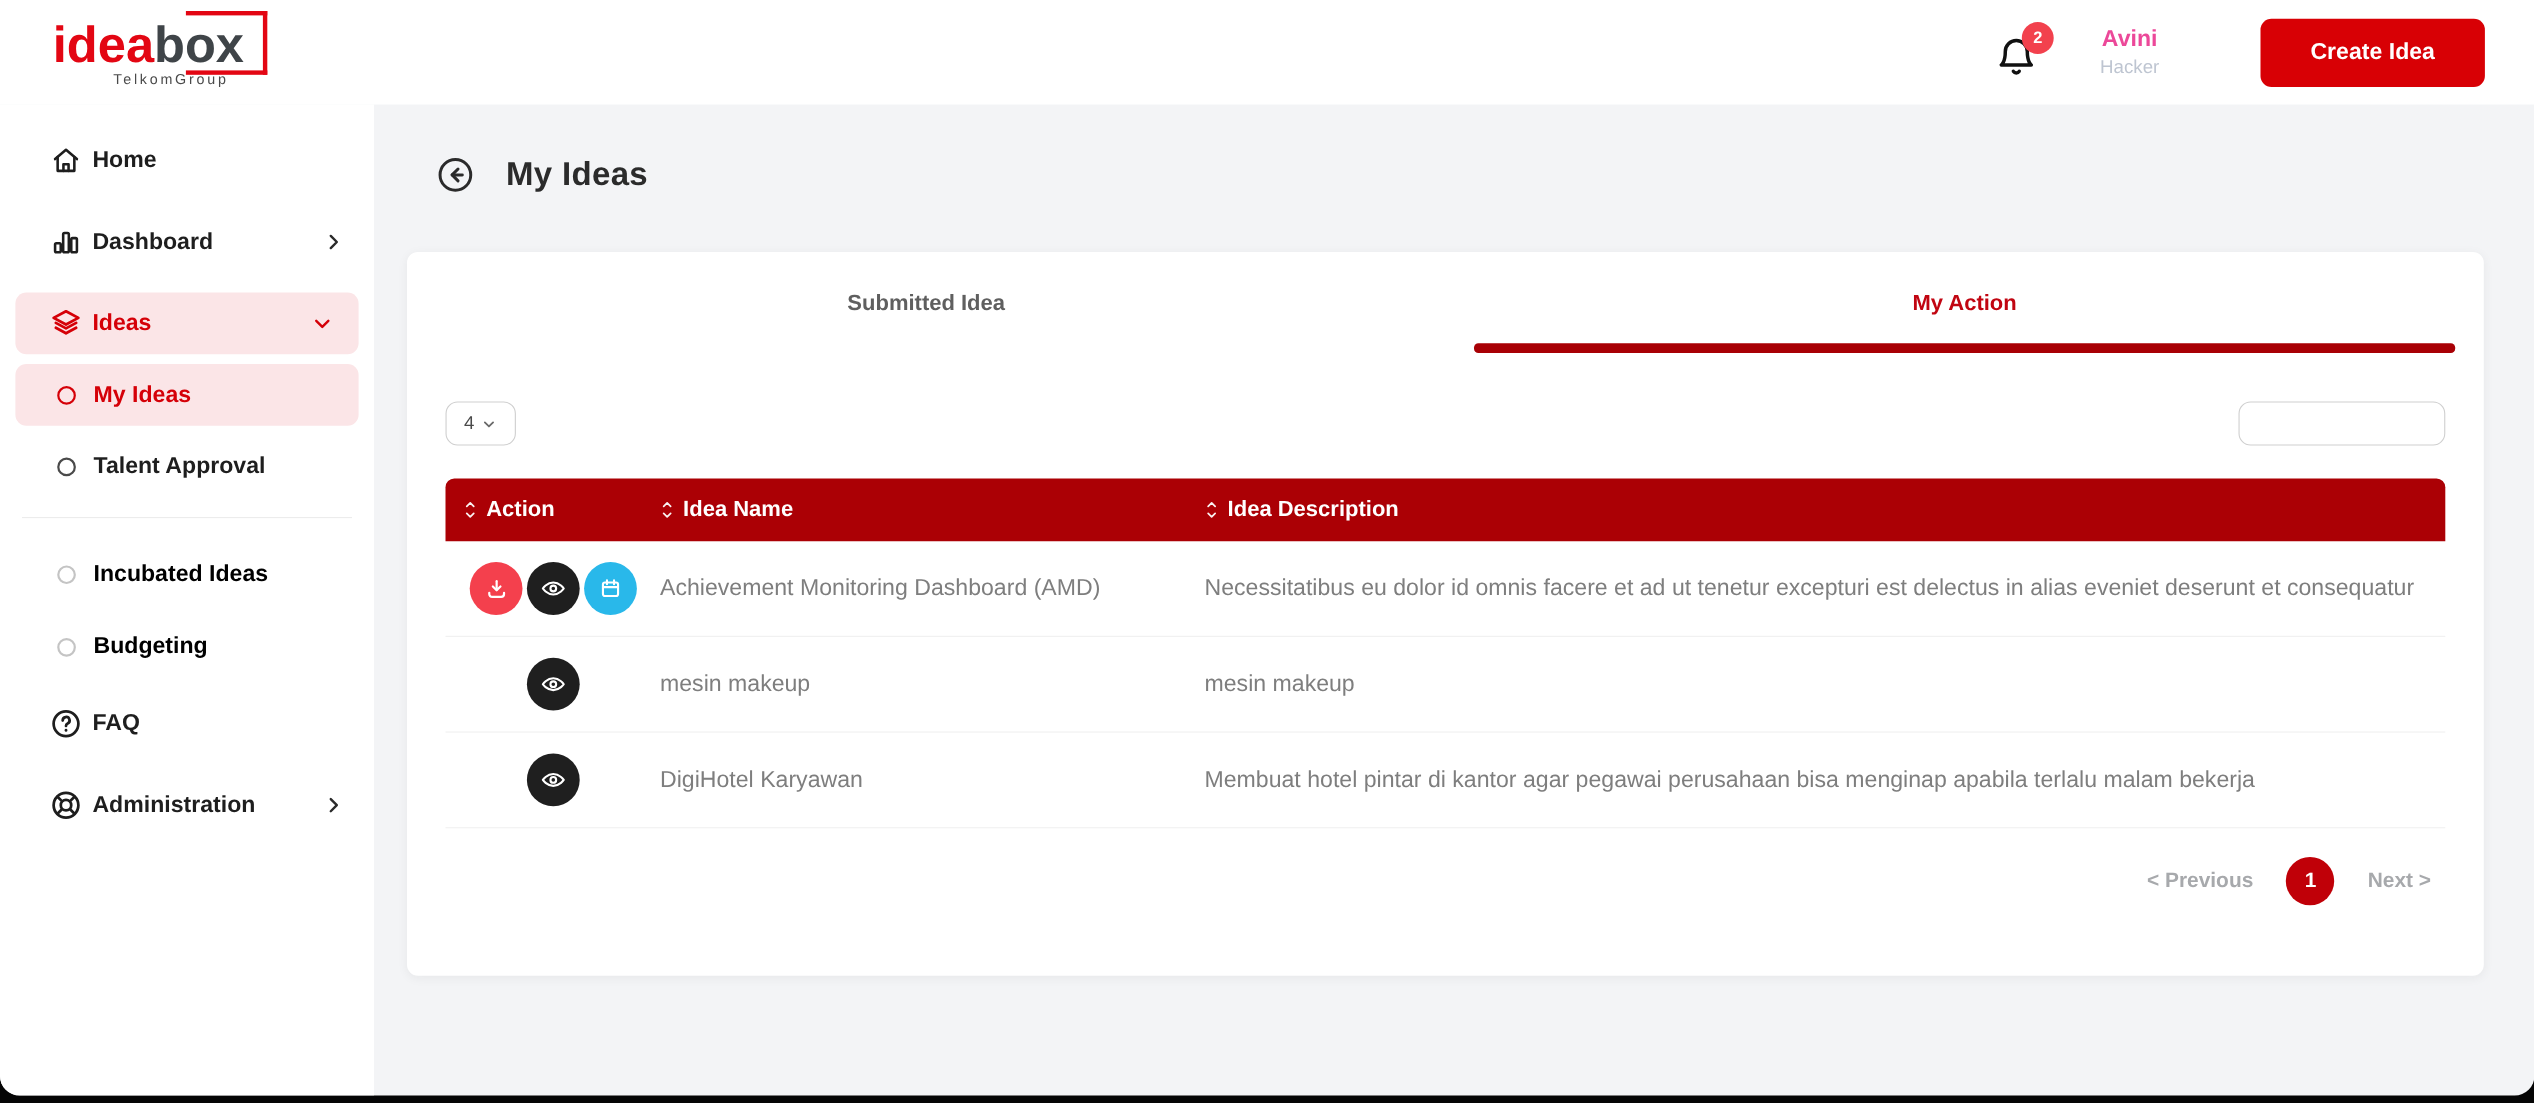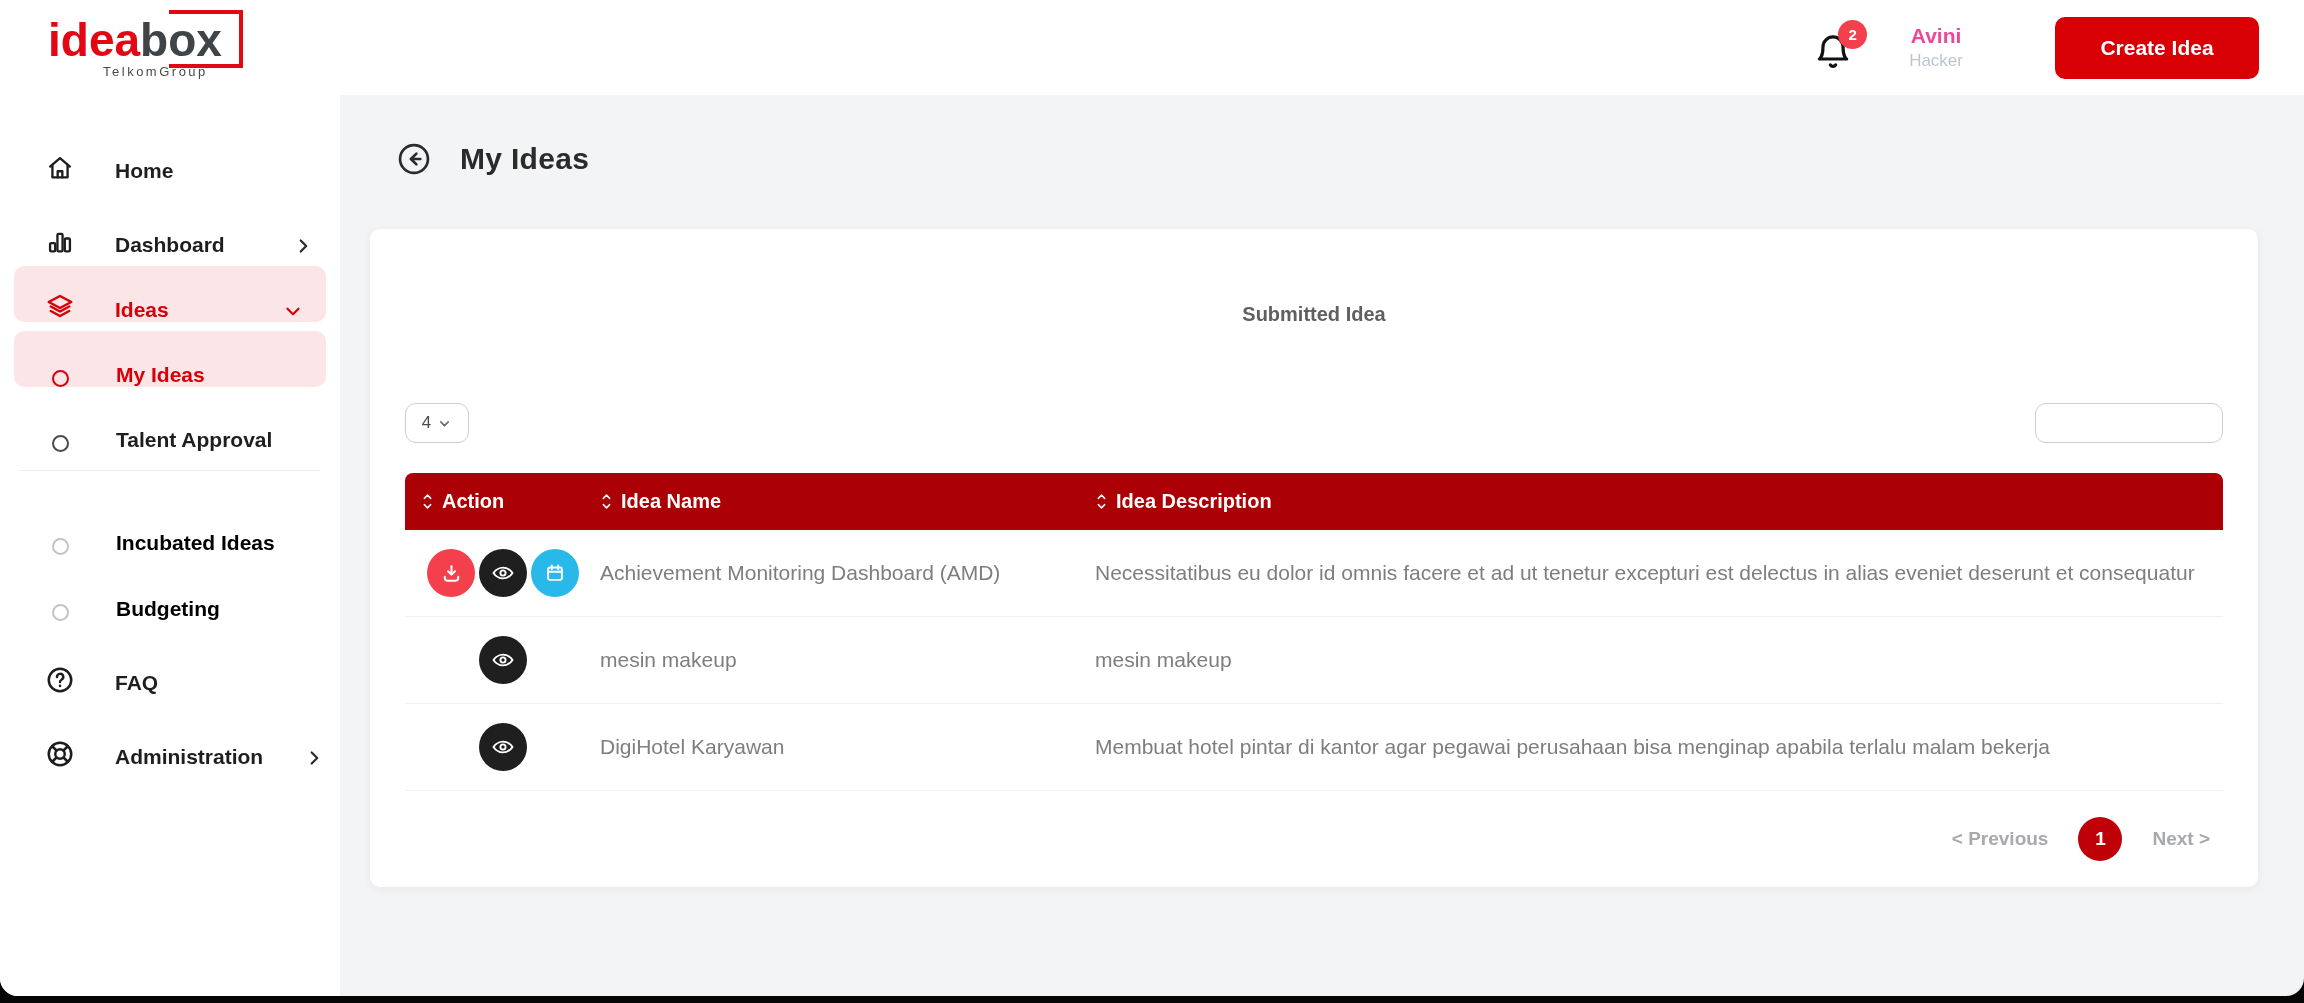--- a/index.html
+++ b/index.html
@@ -23,21 +23,21 @@
   .badge{position:absolute;right:-10px;top:-4px;width:29px;height:29px;border-radius:50%;background:#F2414D;
          color:#fff;font-size:15px;font-weight:700;display:flex;align-items:center;justify-content:center;}
   .user{text-align:center;cursor:pointer;}
   .user-name{font-size:21px;font-weight:700;color:#ec4899;}
   .user-role{font-size:17px;color:#BEC5D1;margin-top:3px;}
   .create-btn{margin-left:40px;width:204px;height:62px;border:none;border-radius:10px;background:#D80005;
               color:#fff;font-size:21px;font-weight:700;font-family:inherit;cursor:pointer;}
 
   
   .sidebar{position:absolute;top:95px;left:0;width:340px;bottom:0;background:#fff;box-sizing:border-box;padding-top:14px;z-index:4;}
-  .nav-item{display:flex;align-items:flex-end;height:74px;padding:0 26px 0 45px;gap:40px;
+  .nav-item{display:flex;align-items:center;height:74px;padding:0 26px 0 45px;gap:9px;
             font-size:21px;font-weight:700;color:#1E1E1E;cursor:pointer;box-sizing:border-box;}
   .nav-icon{width:30px;height:30px;display:flex;align-items:center;justify-content:center;flex:0 0 30px;}
   .nav-label{white-space:nowrap;}
   .nav-chevron{margin-left:auto;display:flex;color:#2b2b2b;}
   .nav-item.pill{margin:9px 14px;height:56px;border-radius:10px;background:#FBE5E7;color:#D50008;padding:0 22px 0 31px;}
   .nav-item.pill .nav-chevron{color:#D50008;}
   .bullet{width:17px;height:17px;border-radius:50%;border:2px solid #4a4a4a;box-sizing:border-box;flex:0 0 17px;margin:0 7px;}
   .pill .bullet{border-color:#D50008;}
   .nav-item.sub{height:56px;}
   .nav-item.muted{color:#000000;font-weight:600;height:66px;}
@@ -45,21 +45,21 @@
   .nav-divider{height:1px;background:#ECECEC;margin:18px 20px;}
 
   
   .main{position:absolute;left:340px;top:95px;right:0;bottom:0;}
   .title-row{display:flex;align-items:center;gap:28px;margin:46px 0 0 56px;}
   .back-btn{width:36px;height:36px;display:flex;color:#2b2b2b;cursor:pointer;}
   .page-title{font-size:30px;font-weight:700;color:#2B2B2B;margin:0;letter-spacing:.3px;}
 
   .card{position:relative;margin:52px 46px 0 30px;height:658px;background:#fff;border-radius:10px;
         box-shadow:0 2px 10px rgba(40,40,40,.06);box-sizing:border-box;}
-  .tabs{display:flex;padding-top:74px;}
+  .tabs{display:flex;padding-top:36px;}
   .tab{flex:1;text-align:center;font-size:20px;font-weight:700;color:#5F5F5F;cursor:pointer;}
   .tab-bar{display:block;height:9px;border-radius:4px;margin:24px 26px 0;background:transparent;}
   .tab.active{color:#C10511;}
   .tab.active .tab-bar{background:#A80005;}
 
   .controls{display:flex;justify-content:space-between;align-items:center;margin:44px 35px 0;}
   .page-size{width:64px;height:40px;border:1.5px solid #CFCFCF;border-radius:11px;display:flex;align-items:center;
              justify-content:center;gap:6px;font-size:17px;color:#4A4A4A;cursor:pointer;box-sizing:border-box;background:#fff;}
   .page-size svg{color:#6a6a6a;}
   .search{width:188px;height:40px;border:1.5px solid #CFCFCF;border-radius:11px;box-sizing:border-box;
@@ -228,20 +228,24 @@
       <h1 class="page-title">My Ideas</h1>
     </div>
 
     <div class="card">
 
       <div class="tabs">
         <div class="tab">
           <span>Submitted Idea</span>
           <span class="tab-bar"></span>
         </div>
+        <div class="tab active">
+          <span>My Action</span>
+          <span class="tab-bar"></span>
+        </div>
       </div>
 
       <div class="controls">
         <div class="page-size">
           <span>4</span>
           <svg width="15" height="15" viewBox="0 0 24 24" fill="none" stroke="currentColor" stroke-width="2.6" stroke-linecap="round" stroke-linejoin="round">
                 <path d="m6 9.5 6 6 6-6"></path>
               </svg>
         </div>
         <input class="search" type="text" value="" style="">

